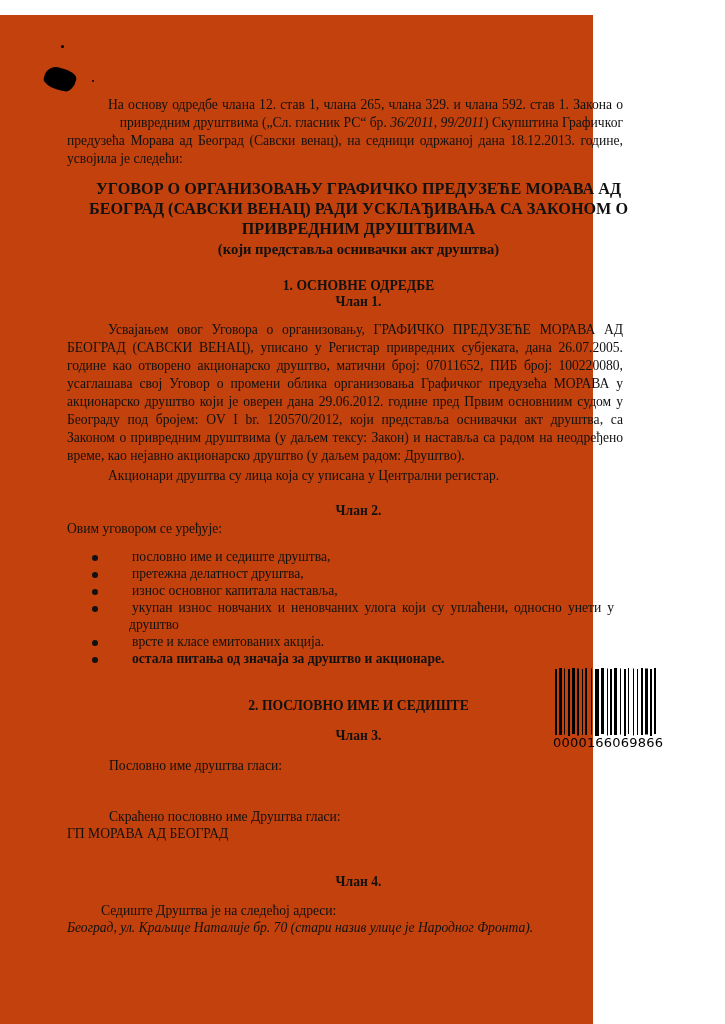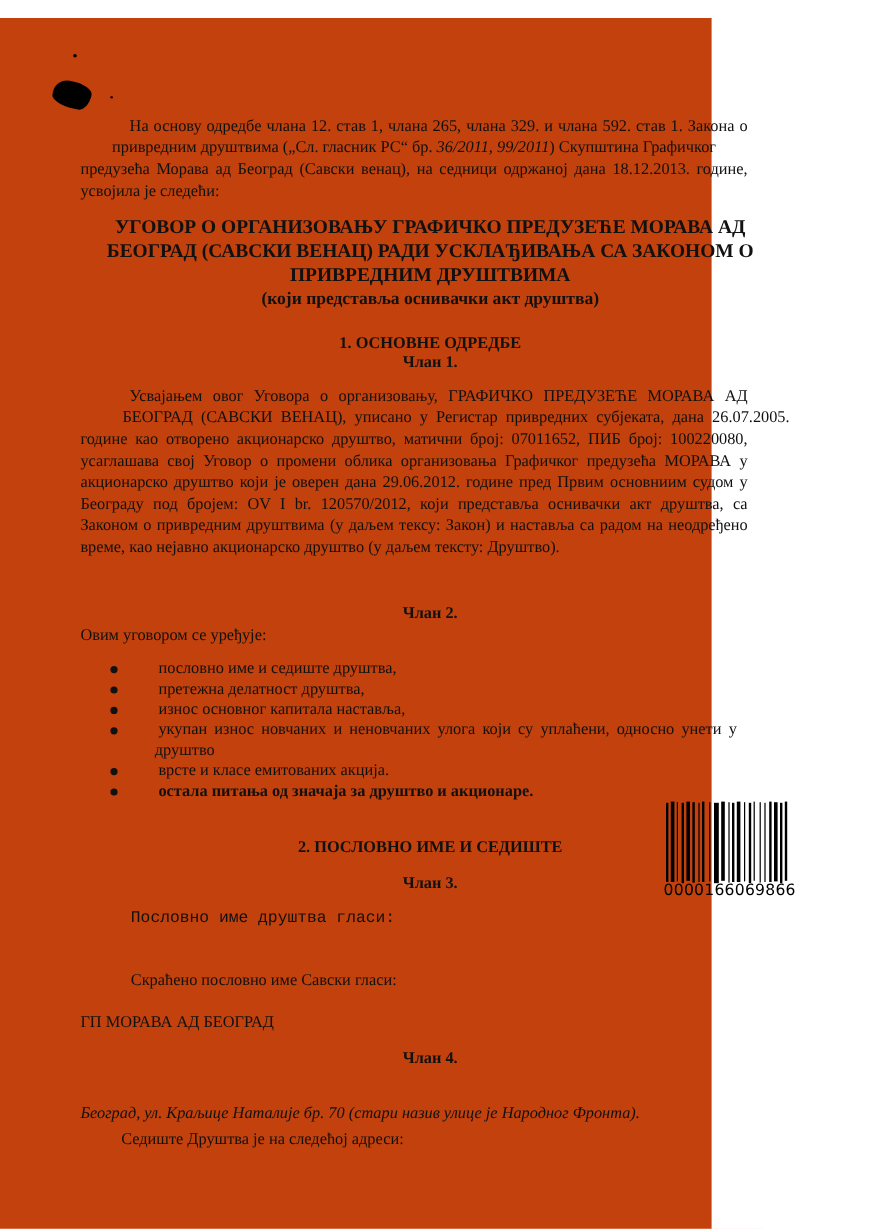--- a/index.html
+++ b/index.html
@@ -26,48 +26,49 @@
 <body>
 
 <div class="page">
 
   <div class="speck" style="left:61px;top:30px;width:3px;height:3px;"></div>
   <div class="blob"></div>
   <div class="speck" style="left:92px;top:65px;width:2px;height:2px;"></div>
 
   <div>
     <div class="just" style="left:108px;width:515px;top:81px;">На основу одредбе члана 12. став 1, члана 265, члана 329. и члана 592. став 1. Закона о</div>
-    <div class="line" style="left:67px;top:99px;width:556px;display:flex;justify-content:center;">
+    <div class="line" style="left:67px;top:99px;width:556px;display:flex;justify-content:flex-end;">
       <span><span>привредним друштвима („Сл. гласник РС“ бр.</span> <span class="italic">36/2011, 99/2011</span><span>) Скупштина Графичког</span></span>
     </div>
     <div class="just" style="left:67px;width:556px;top:117px;">предузећа Морава ад Београд (Савски венац), на седници одржаној дана 18.12.2013. године,</div>
     <div class="line" style="left:67px;top:135px;">усвојила је следећи:</div>
   </div>
 
   <div>
     <div class="center title" style="top:164px;left:-4px;">УГОВОР О ОРГАНИЗОВАЊУ ГРАФИЧКО ПРЕДУЗЕЋЕ МОРАВА АД</div>
     <div class="center title" style="top:184px;left:-4px;">БЕОГРАД (САВСКИ ВЕНАЦ) РАДИ УСКЛАЂИВАЊА СА ЗАКОНОМ О</div>
     <div class="center title" style="top:204px;left:-4px;">ПРИВРЕДНИМ ДРУШТВИМА</div>
     <div class="center subtitle" style="top:225px;left:-4px;">(који представља оснивачки акт друштва)</div>
   </div>
 
   <div class="center heading" style="top:263px;left:-4px;">1. ОСНОВНЕ ОДРЕДБЕ</div>
   <div class="center heading" style="top:279px;left:-4px;">Члан 1.</div>
 
   <div>
     <div class="just" style="left:108px;width:515px;top:306px;">Усвајањем овог Уговора о организовању, ГРАФИЧКО ПРЕДУЗЕЋЕ МОРАВА АД</div>
-    <div class="just" style="left:67px;width:556px;top:324px;margin-left:35px;">БЕОГРАД (САВСКИ ВЕНАЦ), уписано у Регистар привредних субјеката, дана 26.07.2005.</div>
+    <div class="just" style="left:67px;width:556px;top:324px;">БЕОГРАД (САВСКИ ВЕНАЦ), уписано у Регистар привредних субјеката, дана 26.07.2005.</div>
     <div class="just" style="left:67px;width:556px;top:342px;">године као отворено акционарско друштво, матични број: 07011652, ПИБ број: 100220080,</div>
     <div class="just" style="left:67px;width:556px;top:360px;">усаглашава свој Уговор о промени облика организовања Графичког предузећа МОРАВА у</div>
     <div class="just" style="left:67px;width:556px;top:378px;">акционарско друштво који је оверен дана 29.06.2012. године пред Првим основниим судом у</div>
     <div class="just" style="left:67px;width:556px;top:396px;">Београду под бројем: OV I br. 120570/2012, који представља оснивачки акт друштва, са</div>
     <div class="just" style="left:67px;width:556px;top:414px;font-family:Liberation Serif, serif;">Законом о привредним друштвима (у даљем тексу: Закон) и наставља са радом на неодређено</div>
-    <div class="line" style="left:67px;top:432px;">време, као нејавно акционарско друштво (у даљем тексту: Друштво).</div>
+    <div class="line" style="left:67px;top:432px;">време, као нејавно акционарско друштво (у даљем радом: Друштво).</div>
   </div>
 
+  <div class="line" style="left:108px;top:452px;">Акционари друштва су лица која су уписана у Централни регистар.</div>
 
   <div class="center heading" style="top:488px;left:-4px;">Члан 2.</div>
   <div class="line" style="left:67px;top:505px;">Овим уговором се уређује:</div>
 
   <ul style="margin:0;padding:0;list-style:none;">
     <li>
       <span class="bullet-dot" style="top:540px;"></span>
       <span class="line" style="left:132px;top:533px;">пословно име и седиште друштва,</span>
     </li>
     <li>
@@ -116,21 +117,21 @@
       <rect x="86" y="2" width="2" height="67" fill="#000"></rect>
       <rect x="90" y="2.5" width="3" height="66" fill="#000"></rect>
       <rect x="95" y="3" width="2" height="67" fill="#000"></rect>
       <rect x="99" y="2" width="2" height="66" fill="#000"></rect>
     </svg>
   <div class="barcode-num">0000166069866</div>
 
   <div class="center heading" style="top:683px;left:-4px;">2. ПОСЛОВНО ИМЕ И СЕДИШТЕ</div>
   <div class="center heading" style="top:713px;left:-4px;">Члан 3.</div>
 
-  <div class="line" style="left:109px;top:742px;font-family:Liberation Mono, monospace;">Пословно име друштва гласи:</div>
-  <div class="line" style="left:109px;top:793px;">Скраћено пословно име Савски гласи:</div>
-  <div class="line" style="left:67px;top:810px;margin-top:18px;">ГП МОРАВА АД БЕОГРАД</div>
+  <div class="line" style="left:109px;top:742px;">Пословно име друштва гласи:</div>
+  <div class="line" style="left:109px;top:793px;">Скраћено пословно име Друштва гласи:</div>
+  <div class="line" style="left:67px;top:810px;">ГП МОРАВА АД БЕОГРАД</div>
 
   <div class="center heading" style="top:859px;left:-4px;">Члан 4.</div>
-  <div class="line" style="left:101px;top:887px;margin-top:38px;">Седиште Друштва је на следећој адреси:</div>
+  <div class="line" style="left:101px;top:887px;">Седиште Друштва је на следећој адреси:</div>
   <div class="line" style="left:67px;top:904px;font-style:italic;">Београд, ул. Краљице Наталије бр. 70 (стари назив улице је Народног Фронта).</div>
 
 </div>
 
 </body></html>

